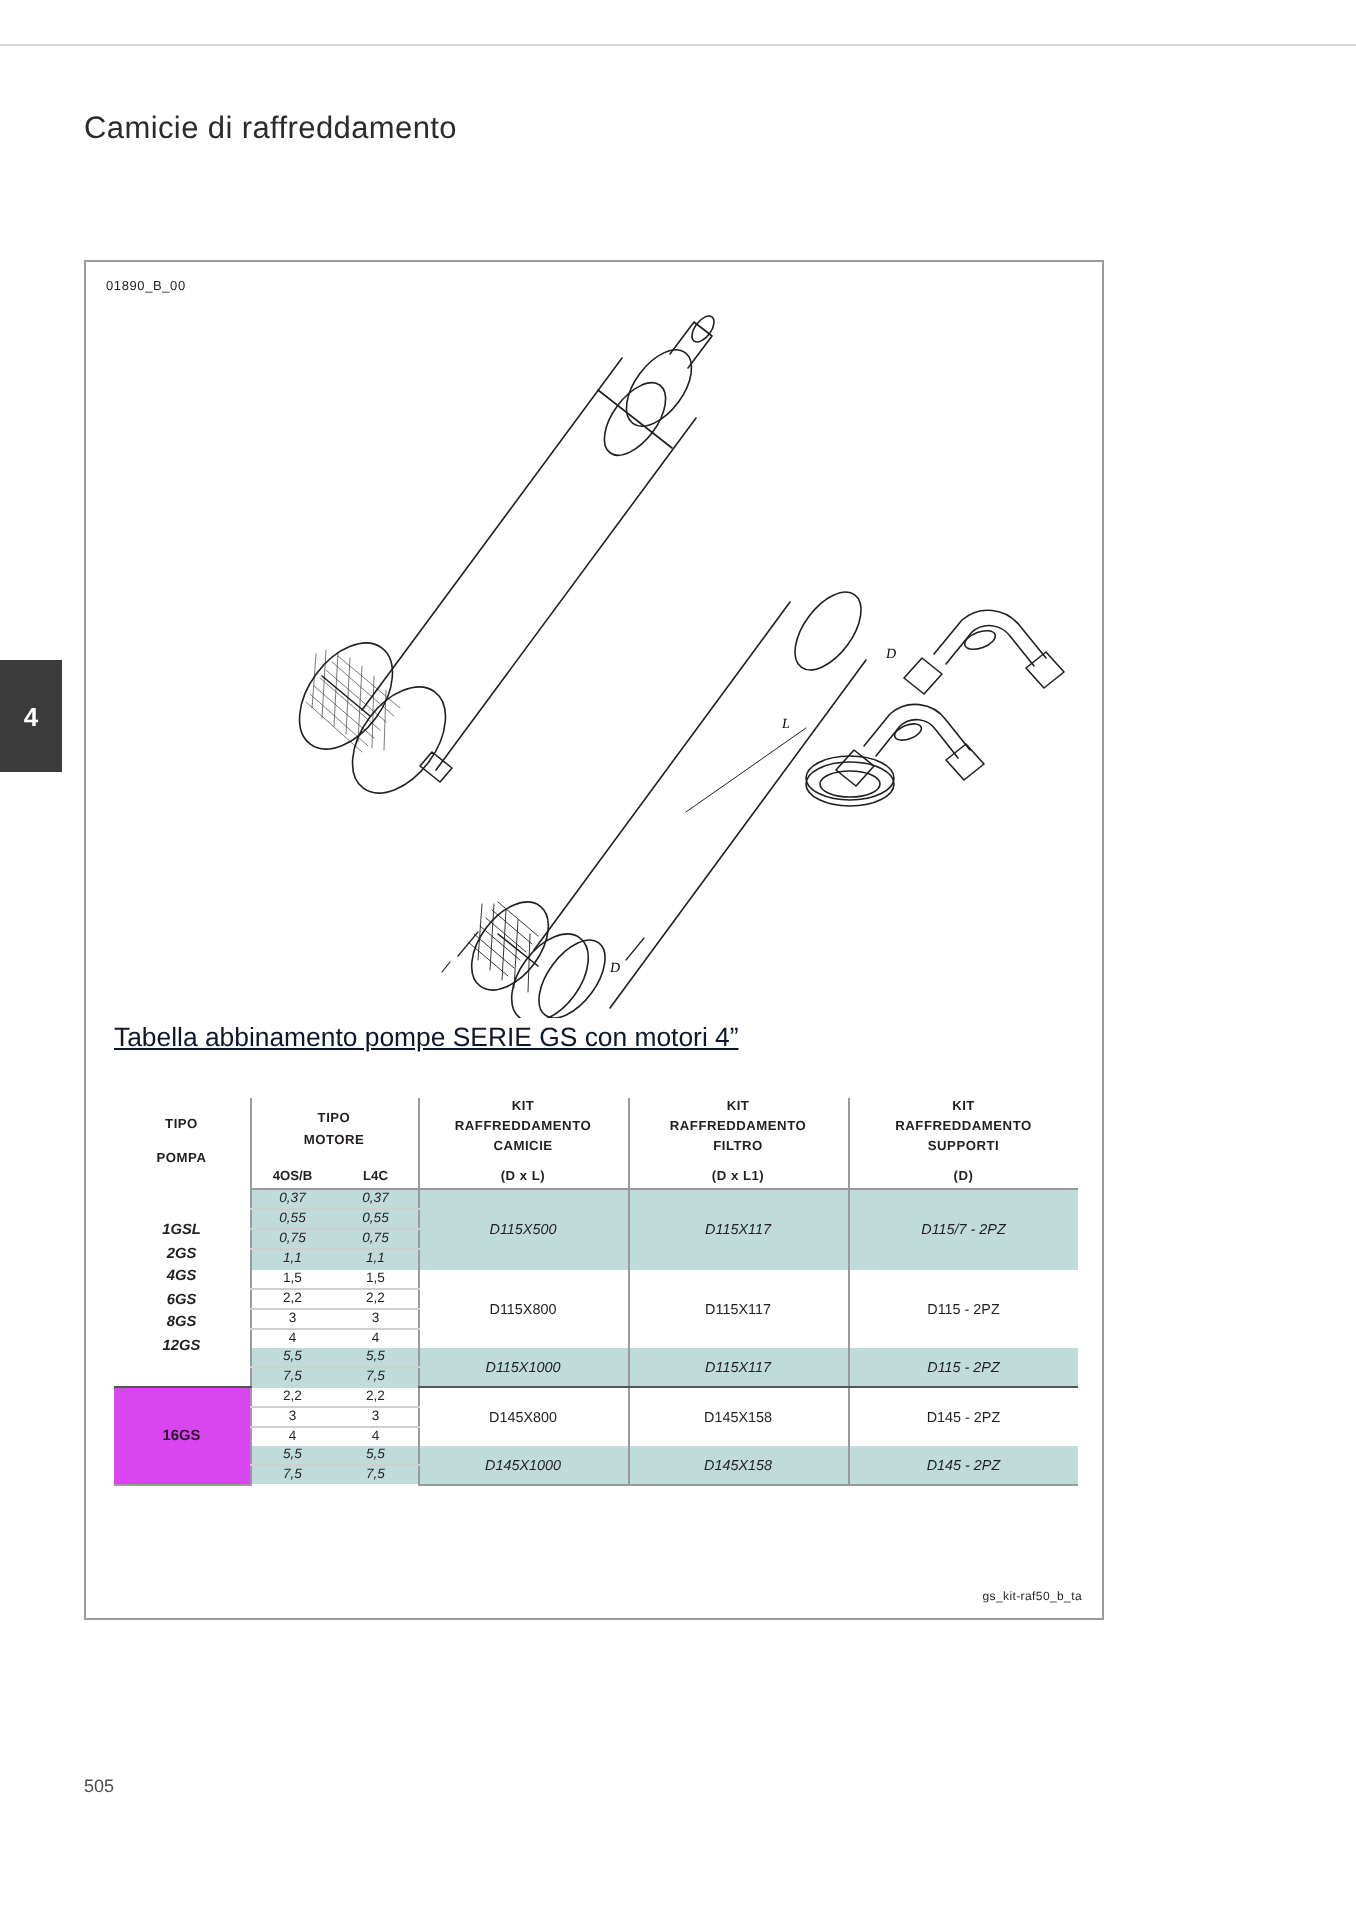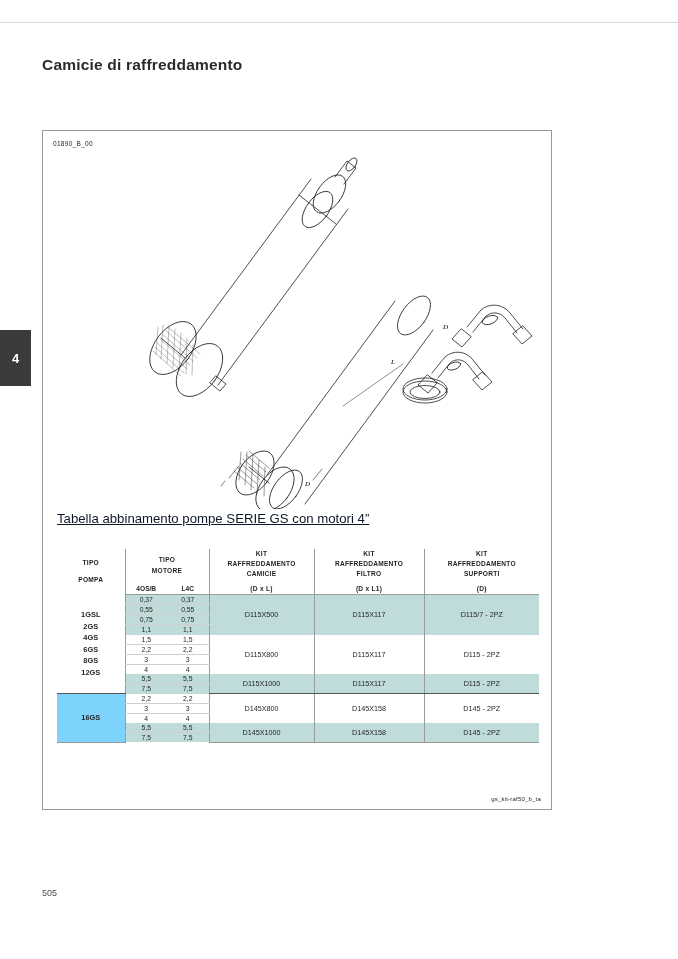--- a/index.html
+++ b/index.html
@@ -44,21 +44,20 @@
     font-size: 13px;
     font-weight: bold;
   }
   .page-title {
     position: absolute;
     left: 42px;
     top: 56px;
     font-size: 15.5px;
     color: #2b2b2b;
     letter-spacing: .2px;
-    font-weight: bold;
   }
   .figure-box {
     position: absolute;
     left: 42px;
     top: 130px;
     width: 510px;
     height: 680px;
     border: 1px solid #9a9a9a;
     background: #ffffff;
   }
@@ -112,21 +111,21 @@
   .hdr-sub {
     font-size: 6.6px;
     font-weight: bold;
     padding-bottom: 3px;
   }
   .rule-top { border-top: 1px solid #9a9a9a; }
   .rule-bot { border-bottom: 1px solid #9a9a9a; }
   .rule-thick-bot { border-bottom: 1.6px solid #555; }
   .vline-l { border-left: 1px solid #9a9a9a; }
   .vline-r { border-right: 1px solid #9a9a9a; }
-  .tealrow { background: #bfdcdb; }
+  .tealrow { background: #bfdcdb; font-style: italic; }
   .whiterow { background: #ffffff; }
   .pw-cell {
     font-size: 6.8px;
     line-height: 1.35;
     padding: 1px 0;
     border-bottom: 1px solid #cfcfcf;
   }
   .pw-last { border-bottom: none; }
   .pump-cell {
     font-weight: bold;
@@ -406,21 +405,21 @@
             <td class="kit-cell vline-r rule-thick-bot" rowspan="2">D115X1000</td>
             <td class="kit-cell vline-r rule-thick-bot" rowspan="2">D115X117</td>
             <td class="kit-cell rule-thick-bot" rowspan="2">D115 - 2PZ</td>
           </tr>
           <tr class="tealrow">
             <td class="pw-cell pw-last vline-l rule-thick-bot">7,5</td>
             <td class="pw-cell pw-last vline-r rule-thick-bot">7,5</td>
           </tr>
 
           <tr class="whiterow">
-            <td class="pump-cell rule-bot" rowspan="5" style="background:#7dd3fc;vertical-align:middle">
+            <td class="pump-cell rule-bot" rowspan="5" style="background:#d946ef;vertical-align:middle">
               <div>16GS</div>
             </td>
             <td class="pw-cell vline-l">2,2</td>
             <td class="pw-cell vline-r">2,2</td>
             <td class="kit-cell vline-r" rowspan="3">D145X800</td>
             <td class="kit-cell vline-r" rowspan="3">D145X158</td>
             <td class="kit-cell" rowspan="3">D145 - 2PZ</td>
           </tr>
           <tr class="whiterow">
             <td class="pw-cell vline-l">3</td>

